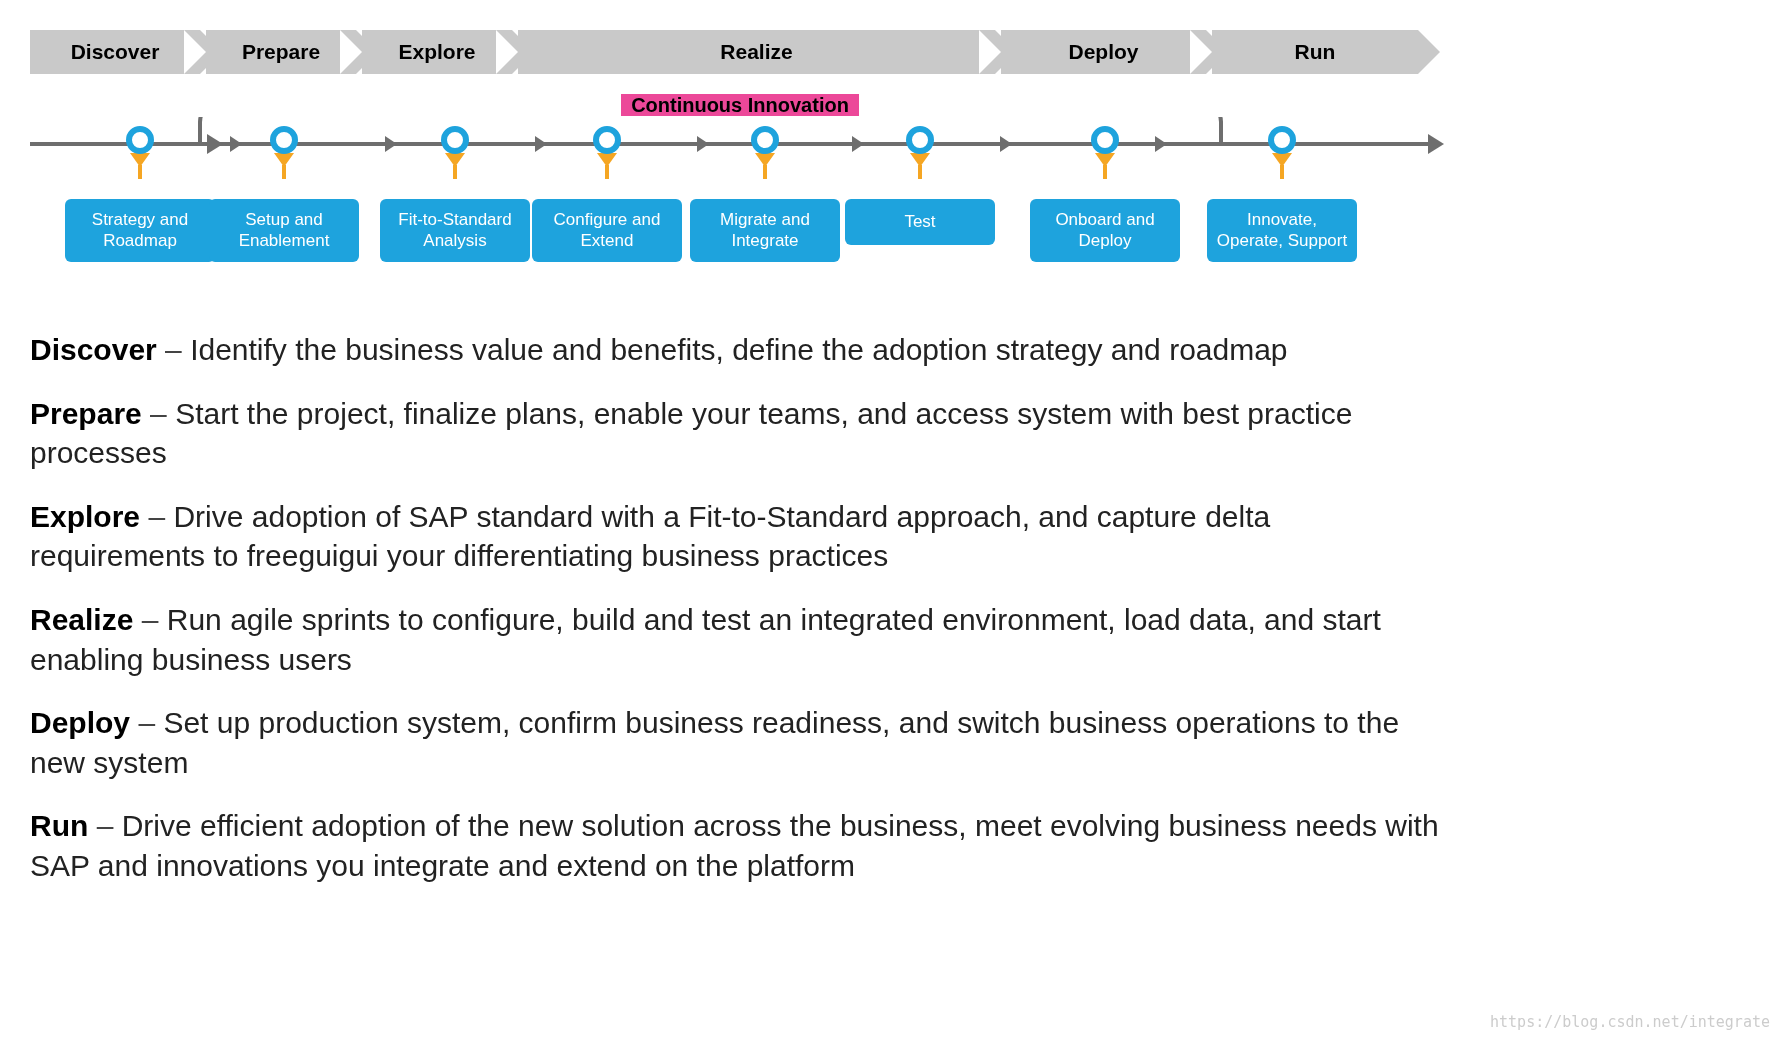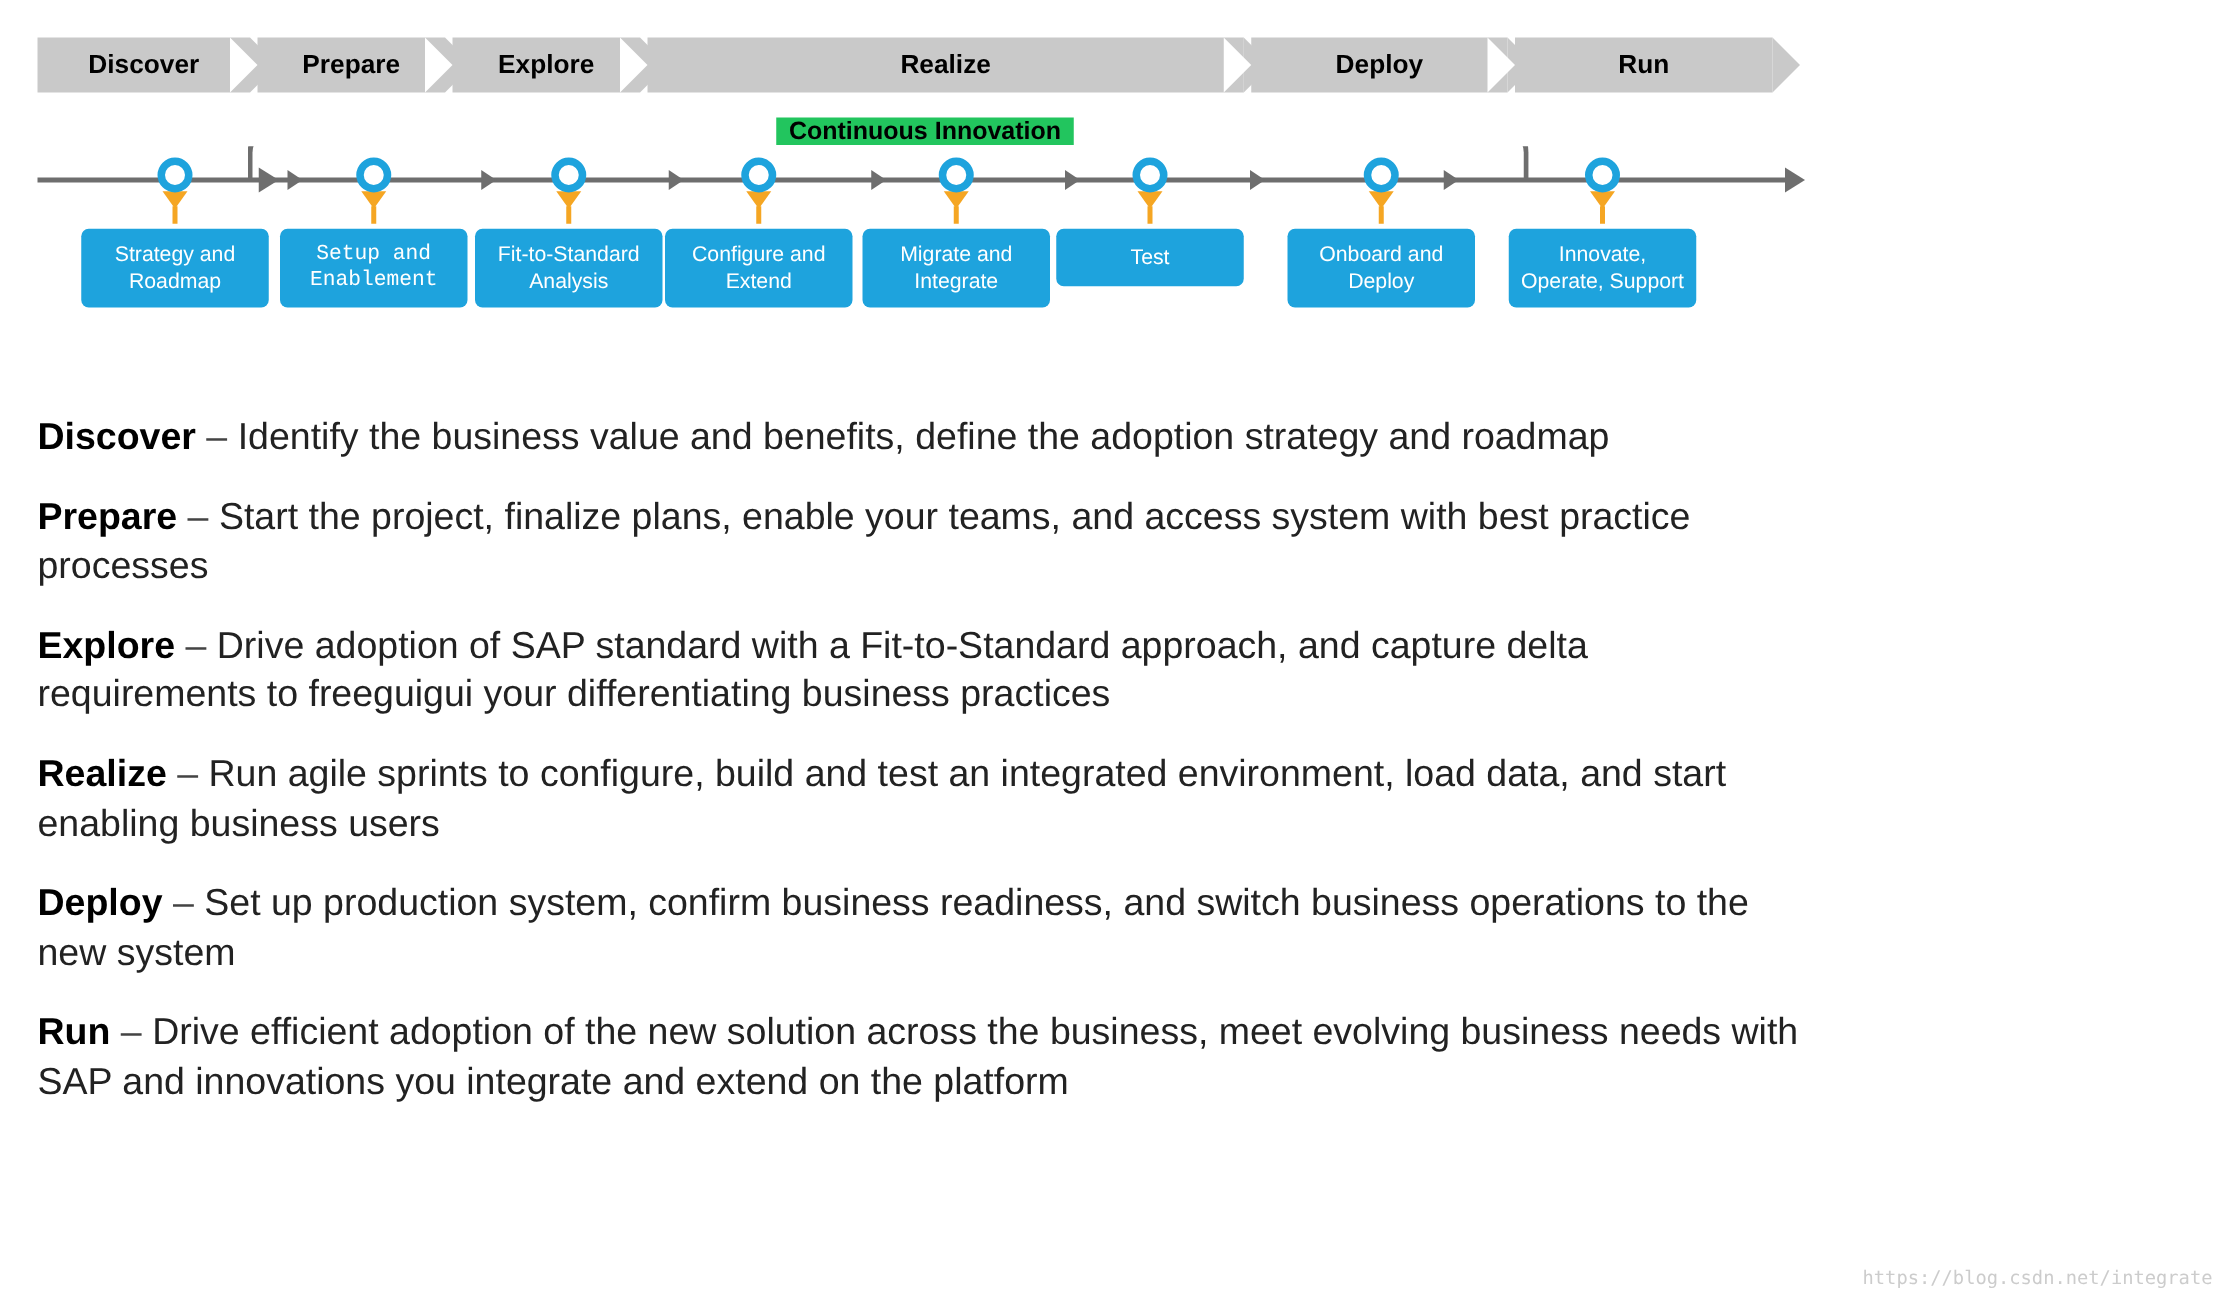--- a/index.html
+++ b/index.html
@@ -38,21 +38,21 @@
   .loop {
     position: absolute; left: 168px; top: 70px; width: 1025px; height: 44px;
     border: 4px solid #6e6e6e; border-bottom: none;
     border-top-left-radius: 22px; border-top-right-radius: 22px;
   }
   .loop-label {
     position: absolute; top: 64px; left: 0; width: 1420px;
     text-align: center; font-weight: 700; font-size: 20px; color: #000;
     background: #fff; margin: 0 auto;
   }
-  .loop-label span { background:#22c55e; padding:0 10px; }
+  .loop-label span { background:#ec4899; padding:0 10px; }
 
   
   .axis {
     position: absolute; top: 112px; left: 0; width: 1400px; height: 4px;
     background: #6e6e6e;
   }
   .axis-arrowhead {
     position: absolute; top: 104px; left: 1398px;
     width: 0; height: 0;
     border-top: 10px solid transparent;
@@ -87,21 +87,21 @@
     width: 0; height: 0;
     border-left: 10px solid transparent;
     border-right: 10px solid transparent;
     border-top: 14px solid #f5a623;
     margin: -1px auto 0; position: relative; z-index: 2;
   }
   .stem-bar { width:4px; height:14px; background:#f5a623; margin:-2px auto 0; }
   .box {
     background: #1ea3dd; color: #fff; border-radius: 6px;
     padding: 10px 6px; font-size: 17px; line-height: 1.25;
-    margin-top: 4px; min-height: 46px;
+    margin-top: 20px; min-height: 46px;
     display:flex; align-items:center; justify-content:center;
   }
 
   
   .descs { font-size: 30px; line-height: 1.32; color: #222; max-width: 1420px; }
   .desc-row { margin-bottom: 24px; }
   .desc-term { font-weight: 700; color: #000; }
   .dash { color:#444; }
 
   .watermark { position:absolute; right:18px; bottom:10px; font-size:15px; color:#ccc; font-family: monospace; }
@@ -141,21 +141,21 @@
     </div>
   <div id="nodes">
       <div class="node" style="left: 35px;">
         <div class="circle"></div>
         <div class="stem"></div>
         <div class="stem-bar"></div>
         <div class="box">
           <span>Strategy and<br>Roadmap</span>
         </div>
       </div>
-      <div class="node" style="left: 194px; font-family: Liberation Mono, monospace;">
+      <div class="node" style="left: 179px;">
         <div class="circle"></div>
         <div class="stem"></div>
         <div class="stem-bar"></div>
         <div class="box">
           <span>Setup and<br>Enablement</span>
         </div>
       </div>
       <div class="node" style="left: 350px;">
         <div class="circle"></div>
         <div class="stem"></div>

